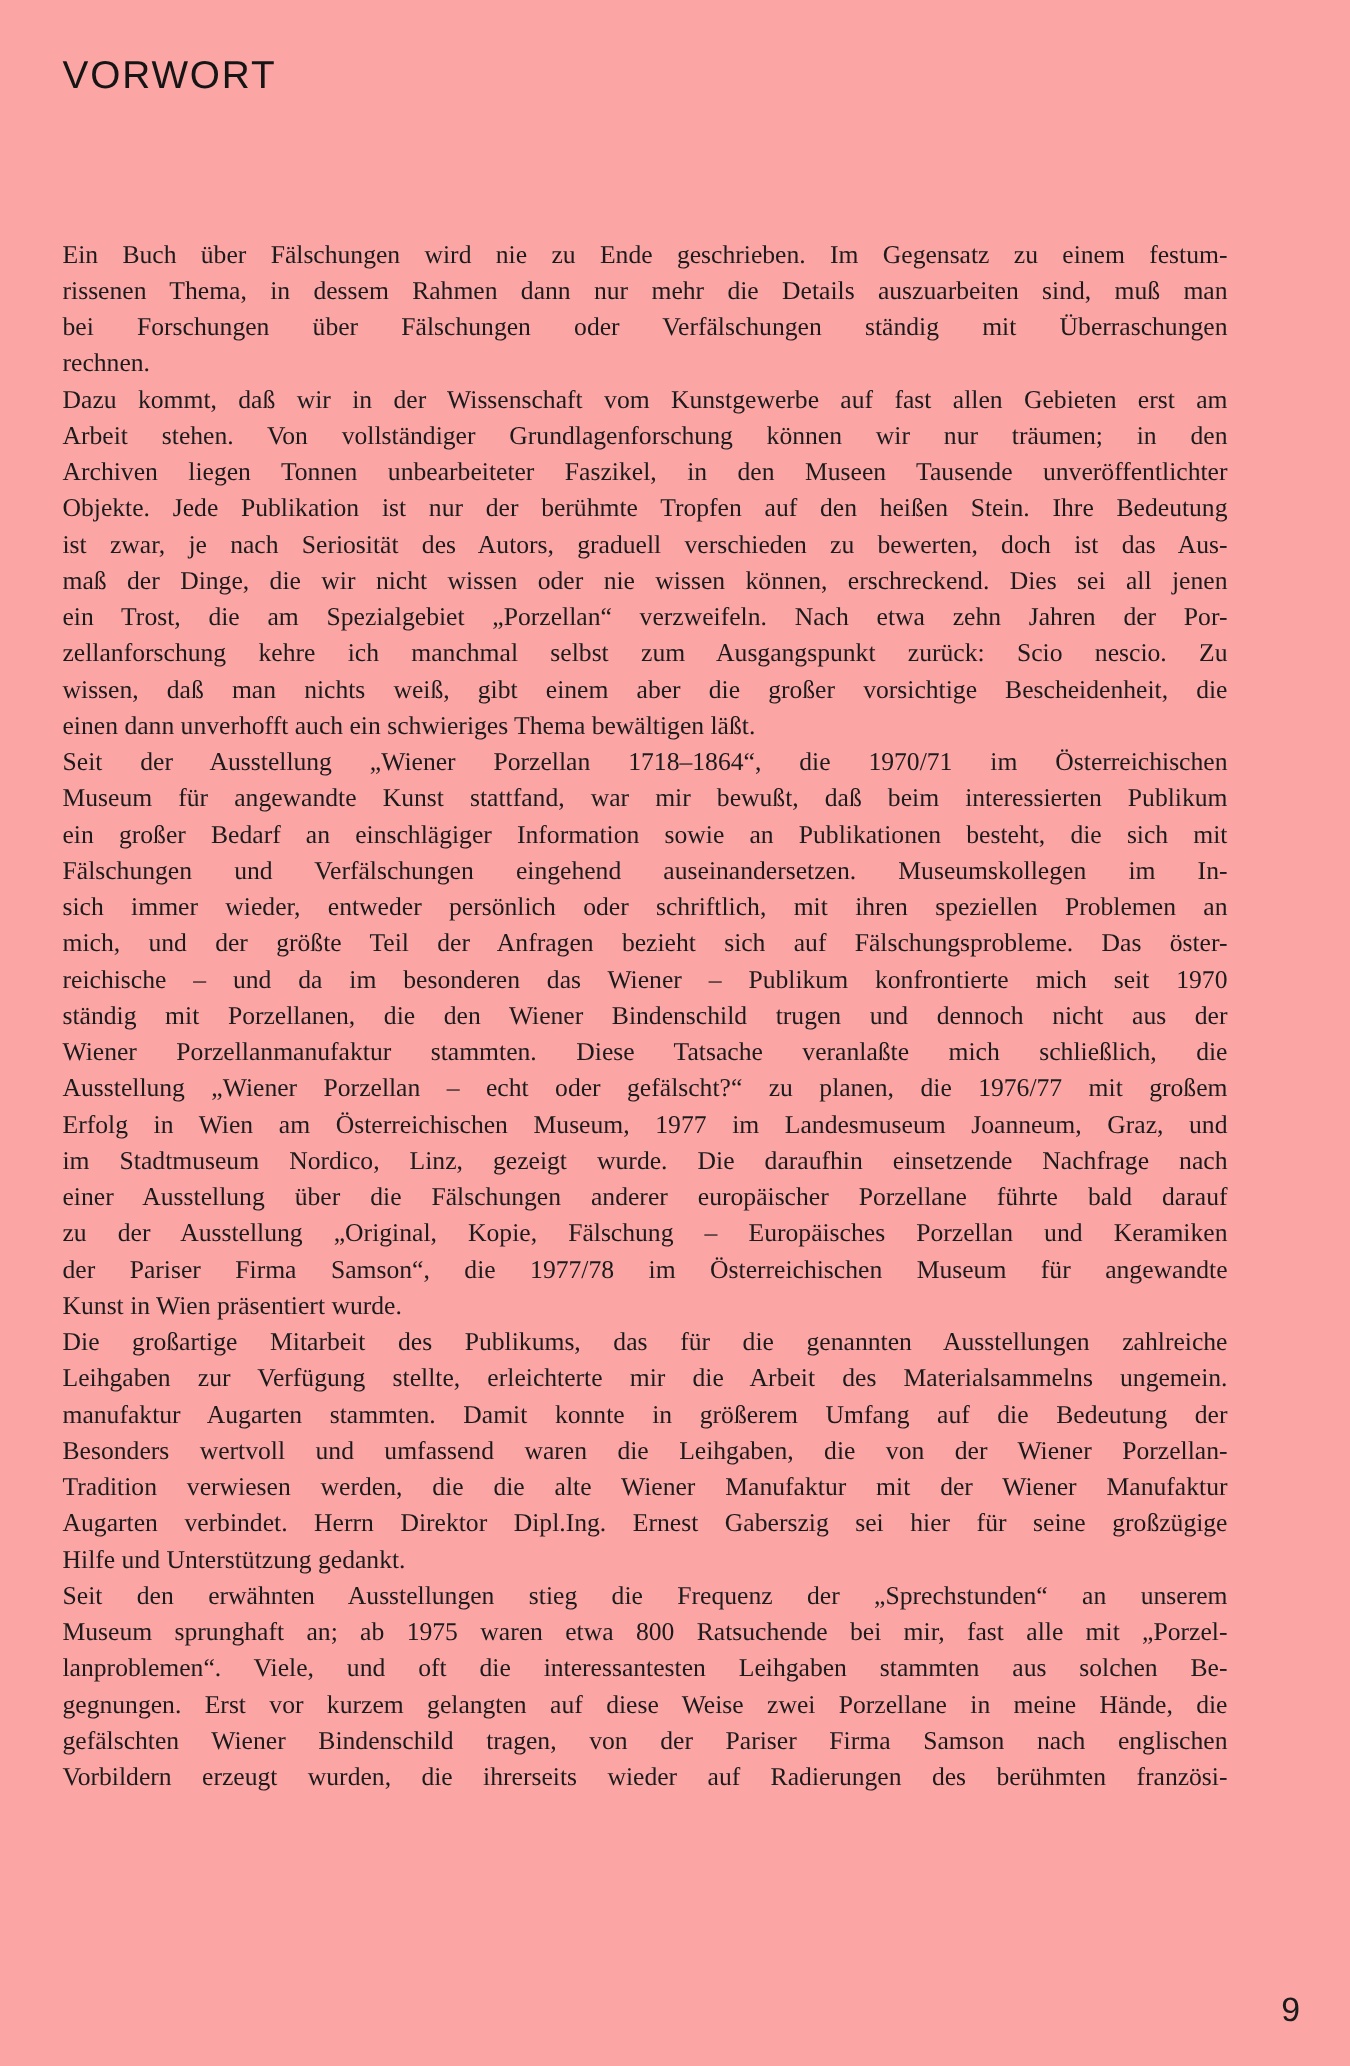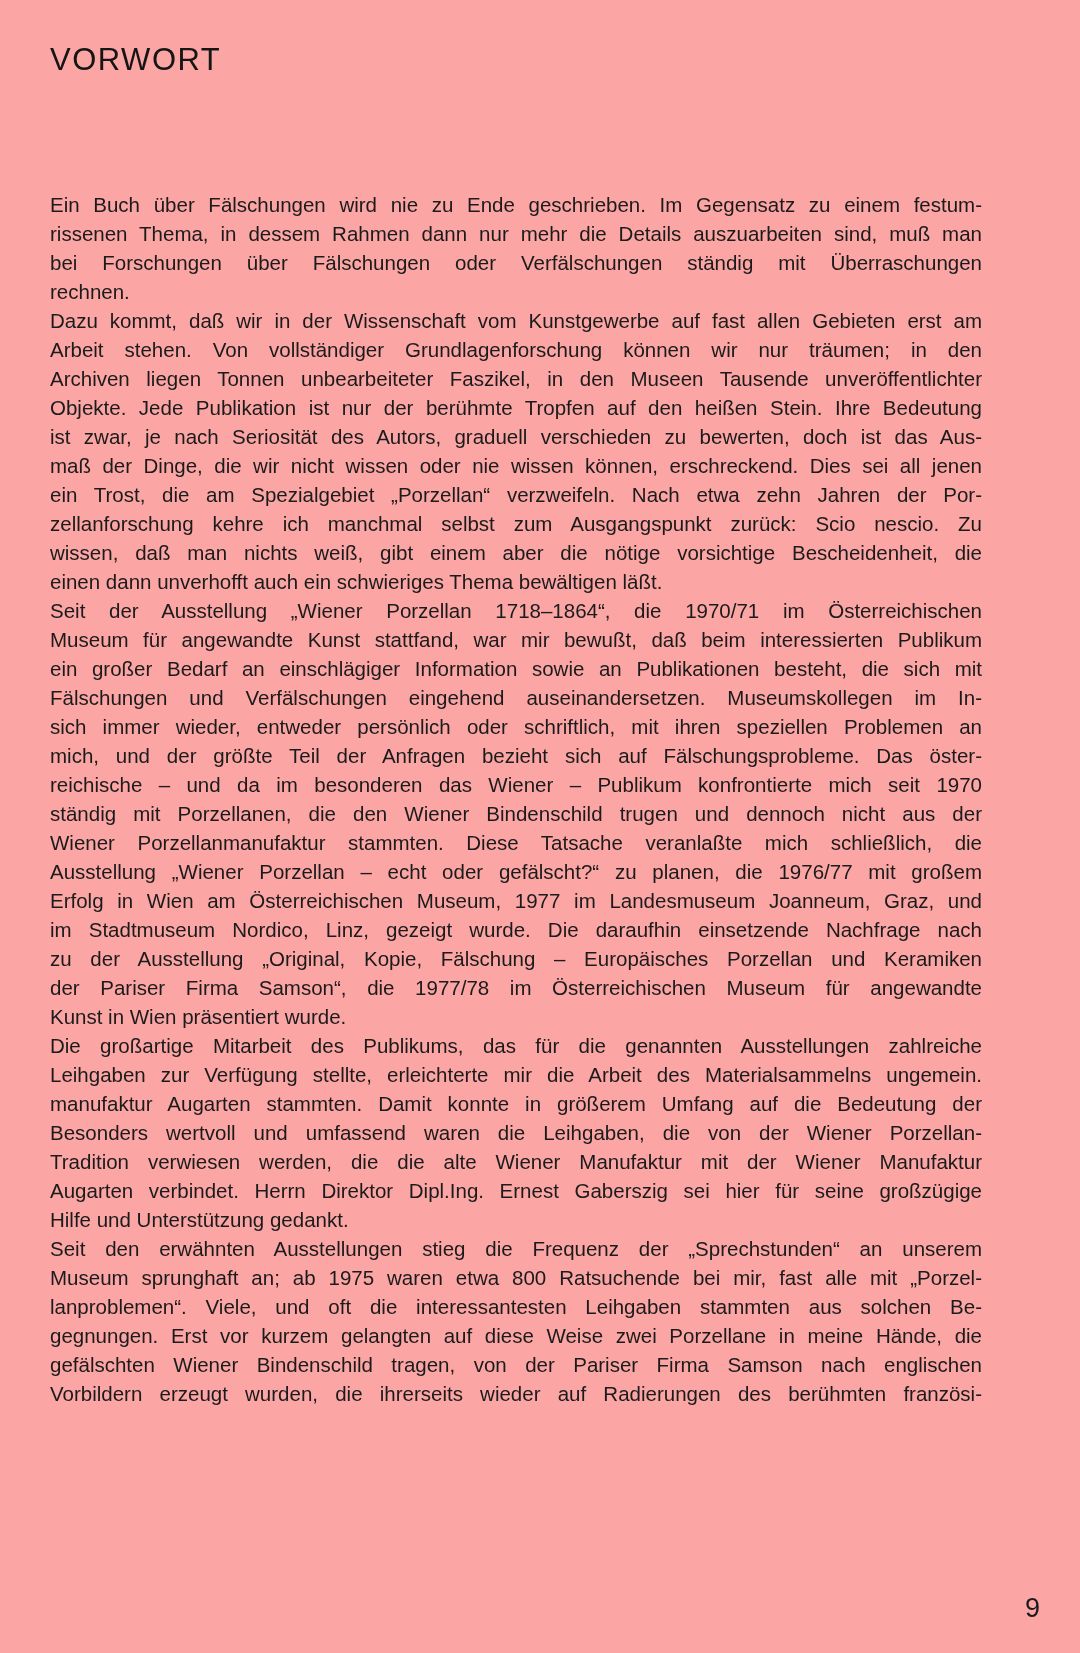--- a/index.html
+++ b/index.html
@@ -25,20 +25,21 @@
     font-size: 31px;
     font-weight: 400;
     letter-spacing: 1.5px;
     color: #151515;
   }
   .content {
     position: absolute;
     top: 190px;
     left: 50px;
     width: 932px;
+    font-family: Liberation Serif, serif;
   }
   .paragraph {
     margin: 0;
   }
   .line {
     font-size: 20.5px;
     line-height: 29px;
     white-space: normal;
     text-align: justify;
     text-align-last: justify;
@@ -70,36 +71,37 @@
       </div>
       <div class="paragraph">
         <div class="line">Dazu kommt, daß wir in der Wissenschaft vom Kunstgewerbe auf fast allen Gebieten erst am</div>
         <div class="line">Arbeit stehen. Von vollständiger Grundlagenforschung können wir nur träumen; in den</div>
         <div class="line">Archiven liegen Tonnen unbearbeiteter Faszikel, in den Museen Tausende unveröffentlichter</div>
         <div class="line">Objekte. Jede Publikation ist nur der berühmte Tropfen auf den heißen Stein. Ihre Bedeutung</div>
         <div class="line">ist zwar, je nach Seriosität des Autors, graduell verschieden zu bewerten, doch ist das Aus-</div>
         <div class="line">maß der Dinge, die wir nicht wissen oder nie wissen können, erschreckend. Dies sei all jenen</div>
         <div class="line">ein Trost, die am Spezialgebiet „Porzellan“ verzweifeln. Nach etwa zehn Jahren der Por-</div>
         <div class="line">zellanforschung kehre ich manchmal selbst zum Ausgangspunkt zurück: Scio nescio. Zu</div>
-        <div class="line">wissen, daß man nichts weiß, gibt einem aber die nötige vorsichtige Bescheidenheit, die</div>
+        <div class="line">wissen, daß man nichts weiß, gibt einem aber die großer vorsichtige Bescheidenheit, die</div>
         <div class="line last">einen dann unverhofft auch ein schwieriges Thema bewältigen läßt.</div>
       </div>
       <div class="paragraph">
         <div class="line">Seit der Ausstellung „Wiener Porzellan 1718–1864“, die 1970/71 im Österreichischen</div>
         <div class="line">Museum für angewandte Kunst stattfand, war mir bewußt, daß beim interessierten Publikum</div>
         <div class="line">ein großer Bedarf an einschlägiger Information sowie an Publikationen besteht, die sich mit</div>
         <div class="line">Fälschungen und Verfälschungen eingehend auseinandersetzen. Museumskollegen im In-</div>
         <div class="line">sich immer wieder, entweder persönlich oder schriftlich, mit ihren speziellen Problemen an</div>
         <div class="line">mich, und der größte Teil der Anfragen bezieht sich auf Fälschungsprobleme. Das öster-</div>
         <div class="line">reichische – und da im besonderen das Wiener – Publikum konfrontierte mich seit 1970</div>
         <div class="line">ständig mit Porzellanen, die den Wiener Bindenschild trugen und dennoch nicht aus der</div>
         <div class="line">Wiener Porzellanmanufaktur stammten. Diese Tatsache veranlaßte mich schließlich, die</div>
         <div class="line">Ausstellung „Wiener Porzellan – echt oder gefälscht?“ zu planen, die 1976/77 mit großem</div>
         <div class="line">Erfolg in Wien am Österreichischen Museum, 1977 im Landesmuseum Joanneum, Graz, und</div>
         <div class="line">im Stadtmuseum Nordico, Linz, gezeigt wurde. Die daraufhin einsetzende Nachfrage nach</div>
+        <div class="line">einer Ausstellung über die Fälschungen anderer europäischer Porzellane führte bald darauf</div>
         <div class="line">zu der Ausstellung „Original, Kopie, Fälschung – Europäisches Porzellan und Keramiken</div>
         <div class="line">der Pariser Firma Samson“, die 1977/78 im Österreichischen Museum für angewandte</div>
         <div class="line last">Kunst in Wien präsentiert wurde.</div>
       </div>
       <div class="paragraph">
         <div class="line">Die großartige Mitarbeit des Publikums, das für die genannten Ausstellungen zahlreiche</div>
         <div class="line">Leihgaben zur Verfügung stellte, erleichterte mir die Arbeit des Materialsammelns ungemein.</div>
         <div class="line">manufaktur Augarten stammten. Damit konnte in größerem Umfang auf die Bedeutung der</div>
         <div class="line">Besonders wertvoll und umfassend waren die Leihgaben, die von der Wiener Porzellan-</div>
         <div class="line">Tradition verwiesen werden, die die alte Wiener Manufaktur mit der Wiener Manufaktur</div>

